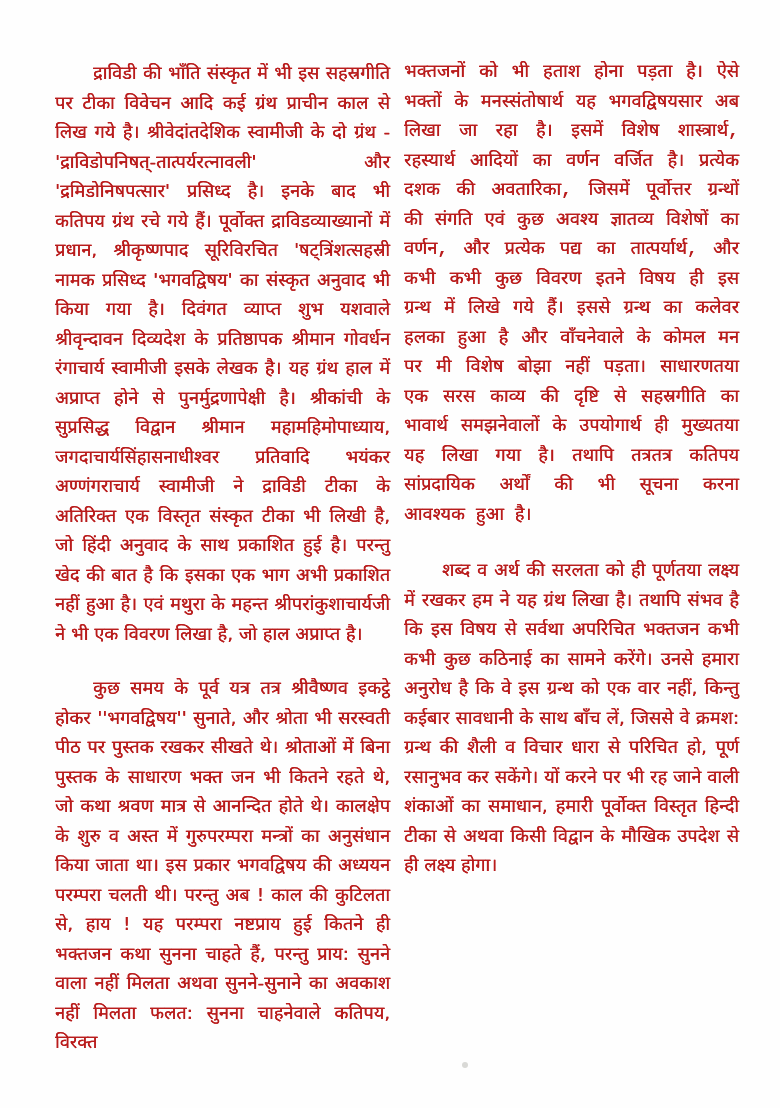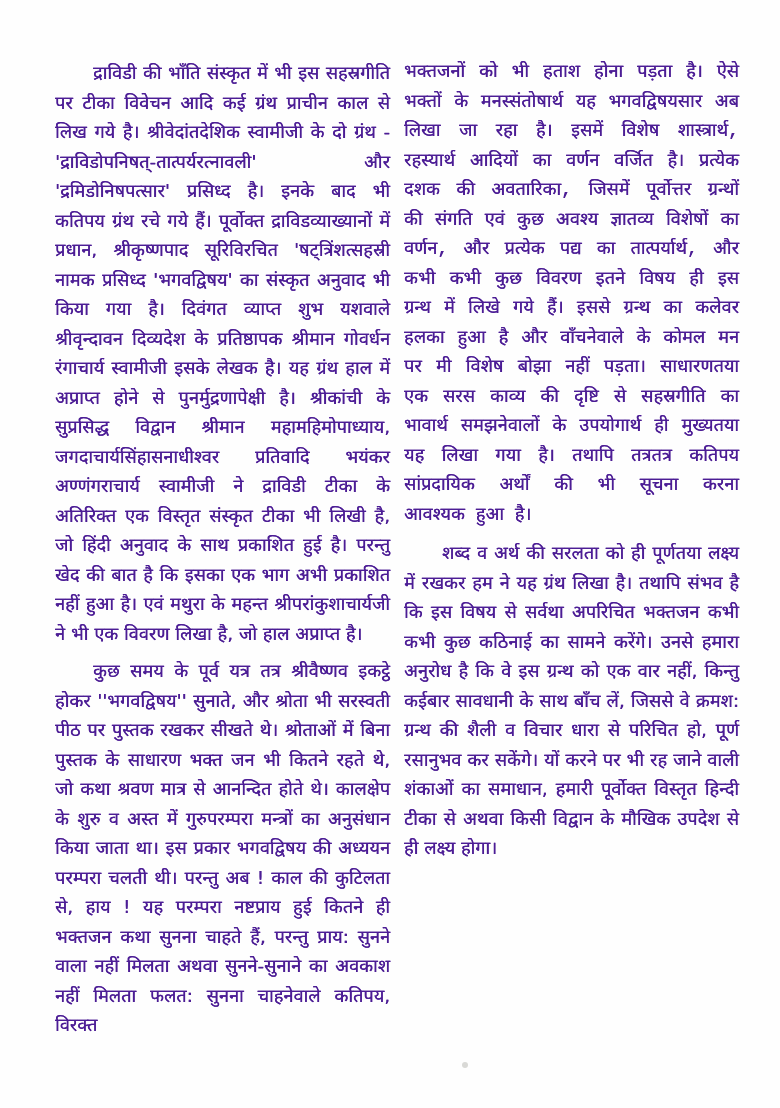--- a/index.html
+++ b/index.html
@@ -10,21 +10,21 @@
   .page {
     position: relative;
     width: 780px;
     height: 1108px;
     margin: 0 auto;
     background: #fefefe;
     box-sizing: border-box;
     padding: 58px 42px 0 55px;
     overflow: hidden;
     font-family: "DejaVu Sans", "Liberation Sans", sans-serif;
-    color: #4c1d95;
+    color: #b91c1c;
   }
   .columns {
     display: flex;
     gap: 14px;
     align-items: flex-start;
   }
   .col {
     width: 335px;
     flex: 0 0 335px;
   }
@@ -32,21 +32,21 @@
     margin: 0;
     font-size: 18px;
     line-height: 29.5px;
     text-align: justify;
     text-justify: inter-word;
     letter-spacing: 0.1px;
     
     text-shadow: 0.35px 0 0 currentColor;
   }
   .para + .para {
-    margin-top: 8px;
+    margin-top: 25px;
   }
   .indent {
     text-indent: 38px;
   }
   .noindent {
     text-indent: 0;
     font-family: Liberation Mono, monospace;
   }
   
   .scan-smudge {

